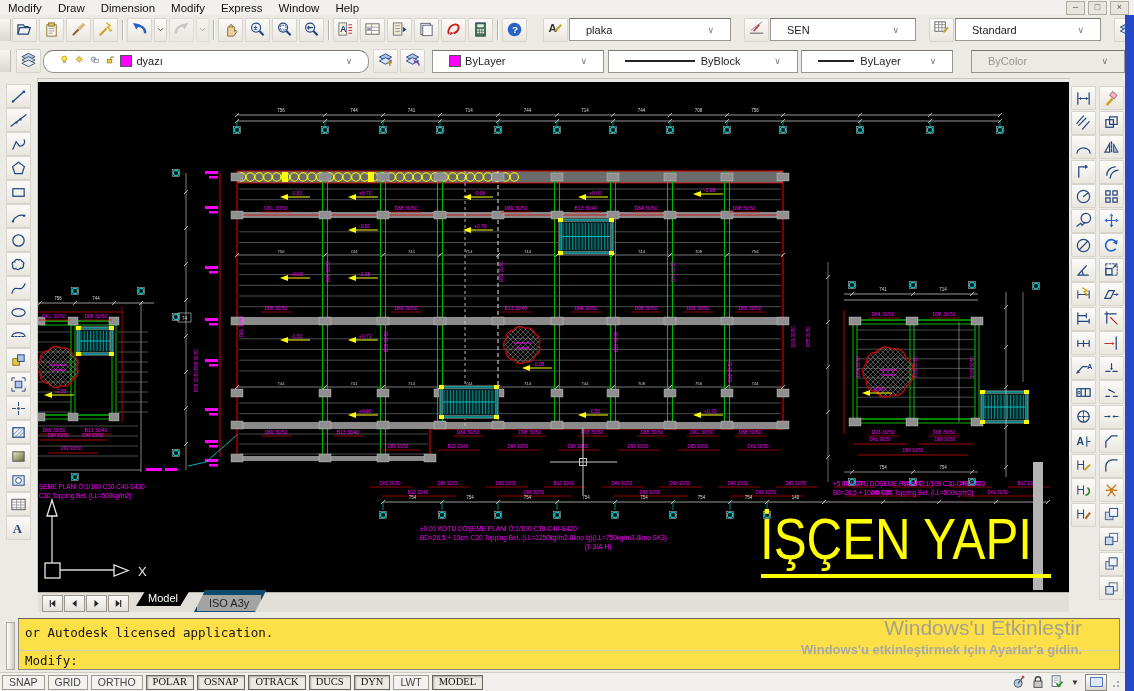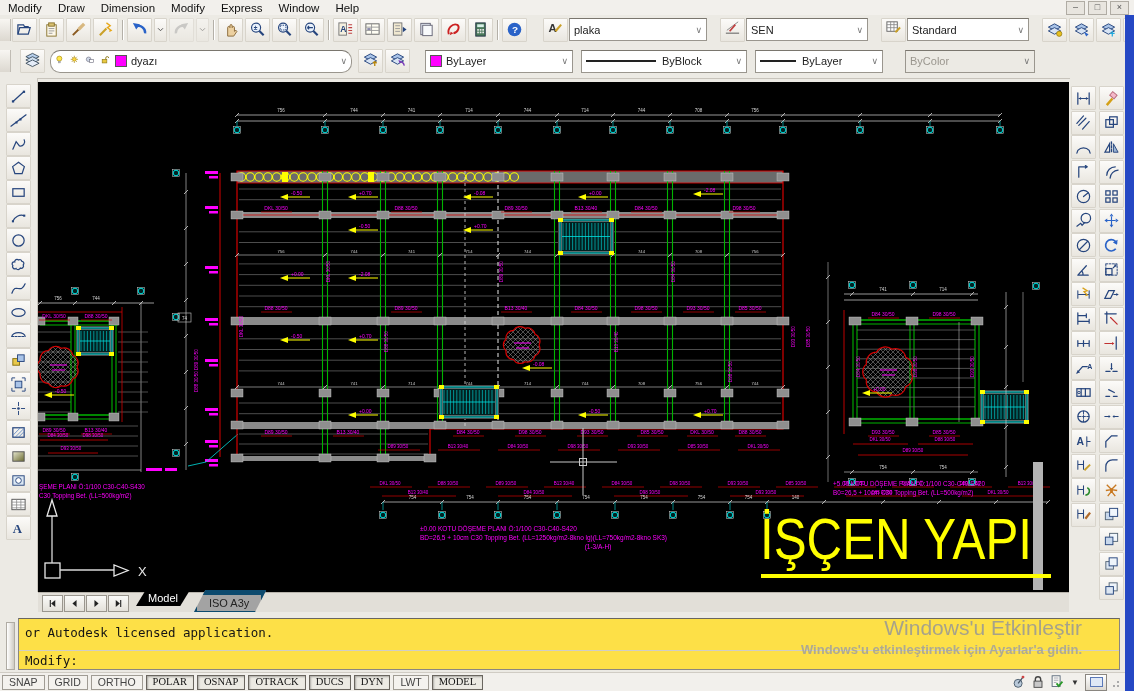--- a/index.html
+++ b/index.html
@@ -17,21 +17,21 @@
   #tb1{top:15px;height:29px;width:1125px;border-bottom:1px solid #dcd8d0;}
   #tb2{top:44px;height:34px;width:1125px;border-bottom:1px solid #c8c4bc;}
   .tbtn{width:23px;height:22px;flex:none;display:flex;align-items:center;justify-content:center;
         border:1px solid #d8d4cb;border-radius:1px;background:linear-gradient(#fcfbf9,#e9e6df);margin:0 1px;}
   .tbtn svg{width:17px;height:17px;}
   .tbtn.narrow{width:11px;}
   .tbtn.dis{opacity:.5;}
   .sep{width:1px;height:20px;background:#b4b0a8;box-shadow:1px 0 0 #fff;margin:0 3px;flex:none;}
   .stub{width:10px;height:22px;background:linear-gradient(#f8f6f2,#dcd8d0);border-right:1px solid #c0bcb4;flex:none;}
   .combo{height:21px;background:#fff;border:1px solid #9a968e;border-top-color:#7a766e;
-         display:flex;align-items:center;font-size:11px;color:#222;padding:0 4px;flex:none;}
+         display:flex;align-items:center;font-size:11px;color:#222;padding:0 16px;flex:none;}
   .combo .cval{white-space:nowrap;overflow:hidden;}
   .combo .chev{margin-left:auto;color:#777;font-size:9px;padding-left:4px;}
   .combo.dis{background:#eceae4;color:#9a968e;margin-left:14px;}
   .cicon{width:13px;height:13px;margin-right:2px;flex:none;}
   .cicon svg{width:13px;height:13px;}
   .swatch{width:10px;height:10px;background:#ff00ff;border:1px solid #555;margin-right:4px;flex:none;}
   .lt-line{height:1.5px;background:#222;flex:1;margin-right:6px;max-width:70px;}
   
   #left-tb{position:absolute;left:0;top:78px;width:38px;height:514px;background:#eceae4;
            border-right:1px solid #c8c4bc;display:flex;flex-direction:column;align-items:center;padding-top:6px;box-sizing:border-box;}

